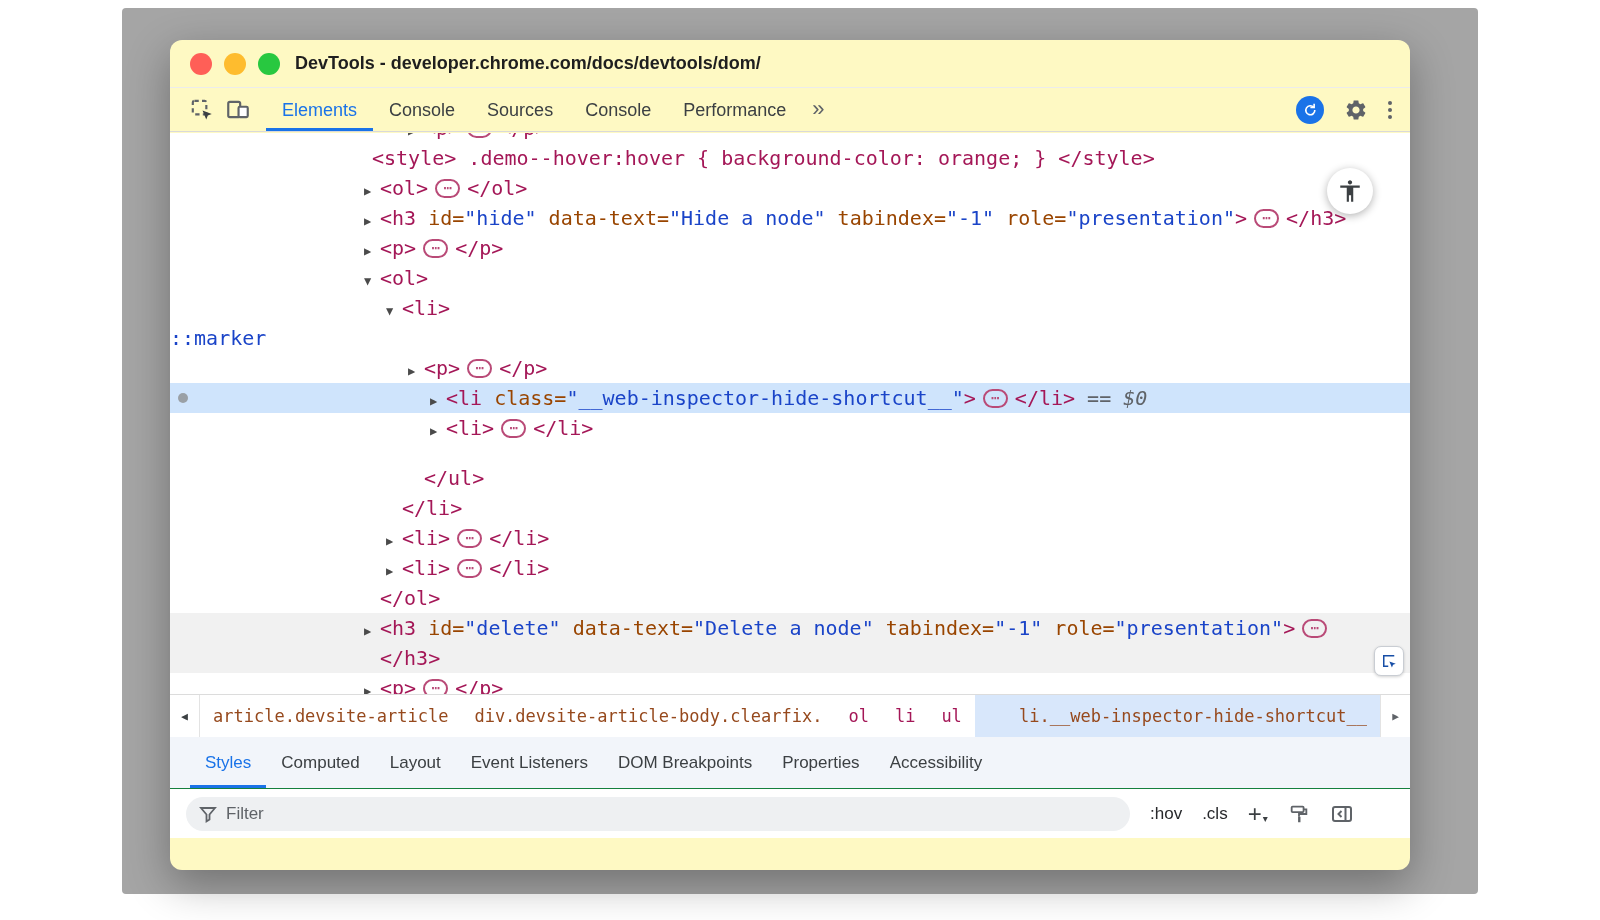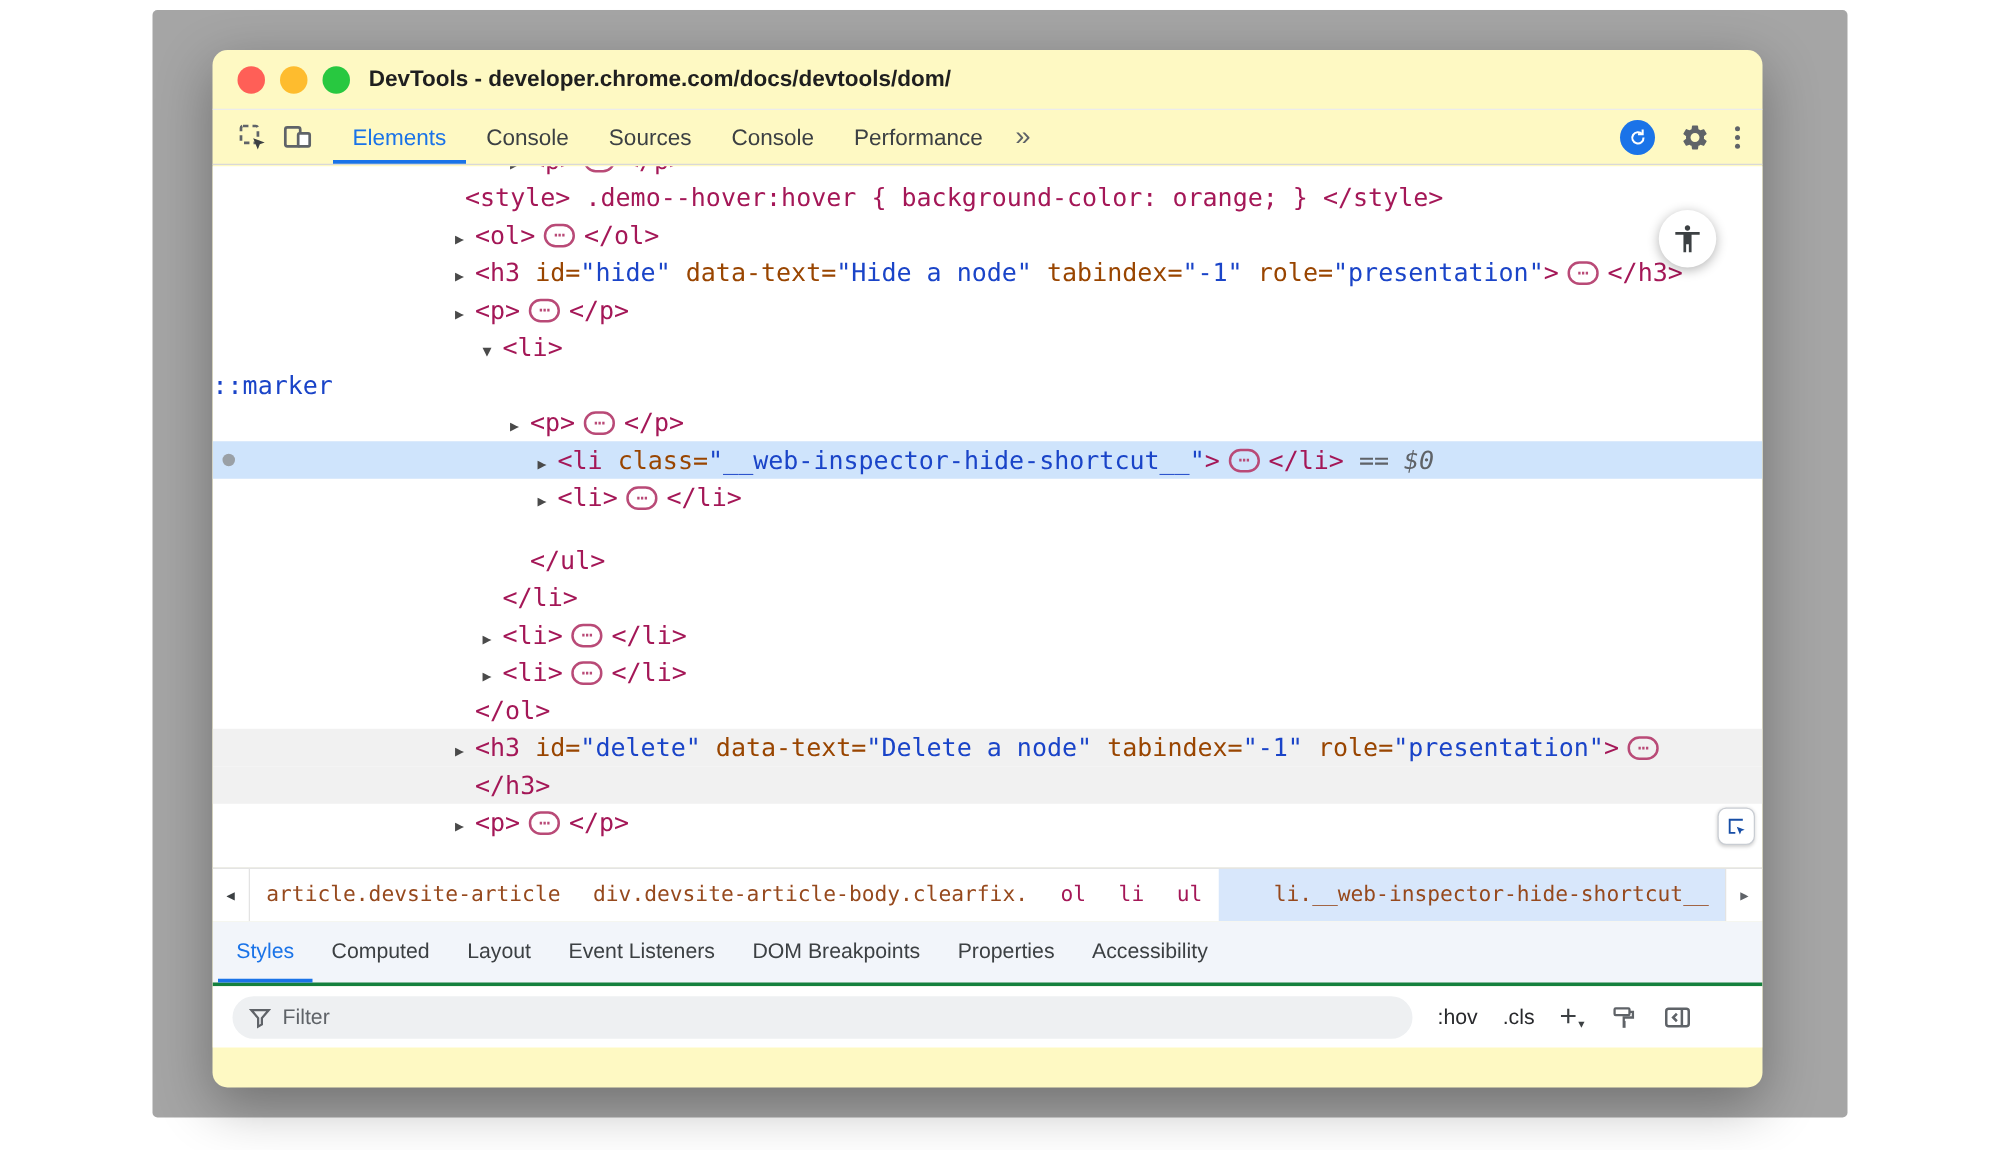--- a/index.html
+++ b/index.html
@@ -58,22 +58,22 @@
   .crumb-btn{width:30px;flex:none;display:flex;align-items:center;justify-content:center;font-size:11px;color:#3c4043;}
   .crumb-btn.left{border-right:1px solid #e3e3e3;}
   .crumb-btn.right{border-left:1px solid #e3e3e3;color:#5f6368;}
   .crumbs{display:flex;flex:1;overflow:hidden;}
   .crumb{padding:0 13px;line-height:42px;font-size:17px;white-space:nowrap;}
   .crumb.tag{color:#a41757;}
   .crumb.cls{color:#96491d;text-align:right;}
   .crumb.selected{background:#d8e7fb;flex:1;}
 
   
-  .tabsbar{position:absolute;top:697px;left:0;right:0;height:52px;background:#f2f5fa;border-bottom:3px solid #15803d;
-           display:flex;align-items:flex-end;padding-left:4px;}
+  .tabsbar{position:absolute;top:697px;left:0;right:0;height:52px;background:#f2f5fa;border-bottom:1px solid #15803d;
+           display:flex;align-items:flex-end;padding-left:20px;}
   .s-tab{padding:0 15px;line-height:51px;font-size:17px;color:#3c4043;white-space:nowrap;}
   .s-tab.active{color:#1a73e8;box-shadow:inset 0 -3px 0 #1a73e8;font-weight:500;}
 
   
   .filterbar{position:absolute;top:749px;left:0;right:0;height:49px;background:#fff;display:flex;align-items:center;
              padding:0 16px;gap:20px;}
   .filter-wrap{position:relative;width:944px;flex:none;}
   .filter-wrap svg{position:absolute;left:12px;top:7px;}
   .filter-input{width:100%;height:34px;border:none;outline:none;border-radius:17px;background:#eef0f2;
                 padding:0 12px 0 40px;font-family:"Liberation Sans",sans-serif;font-size:17px;color:#202124;}
@@ -138,20 +138,21 @@
         </div>
       </div>
     </div>
 
     <div class="dom" id="dom-rows">
         <div class="dom-row" style="padding-left: 238px;"><span class="tri">▶</span><span class="tok-tag">&lt;p&gt;</span><span class="pill">⋯</span><span class="tok-tag">&lt;/p&gt;</span></div>
         <div class="dom-row" style="padding-left: 202px;"><span class="tok-tag">&lt;style&gt;</span><span class="tok-css"> .demo--hover:hover { background-color: orange; } </span><span class="tok-tag">&lt;/style&gt;</span></div>
         <div class="dom-row" style="padding-left: 194px;"><span class="tri">▶</span><span class="tok-tag">&lt;ol&gt;</span><span class="pill">⋯</span><span class="tok-tag">&lt;/ol&gt;</span></div>
         <div class="dom-row" style="padding-left: 194px;"><span class="tri">▶</span><span class="tok-tag">&lt;h3</span><span class="tok-attr"> id=</span><span class="tok-val">"hide"</span><span class="tok-attr"> data-text=</span><span class="tok-val">"Hide a node"</span><span class="tok-attr"> tabindex=</span><span class="tok-val">"-1"</span><span class="tok-attr"> role=</span><span class="tok-val">"presentation"</span><span class="tok-tag">&gt;</span><span class="pill">⋯</span><span class="tok-tag">&lt;/h3&gt;</span></div>
         <div class="dom-row" style="padding-left: 194px;"><span class="tri">▶</span><span class="tok-tag">&lt;p&gt;</span><span class="pill">⋯</span><span class="tok-tag">&lt;/p&gt;</span></div>
+        <div class="dom-row" style="padding-left: 194px;"><span class="tri">▼</span><span class="tok-tag">&lt;ol&gt;</span></div>
         <div class="dom-row" style="padding-left: 216px;"><span class="tri">▼</span><span class="tok-tag">&lt;li&gt;</span></div>
         <div class="dom-row" style=""><span class="tok-pseudo">::marker</span></div>
         <div class="dom-row" style="padding-left: 238px;"><span class="tri">▶</span><span class="tok-tag">&lt;p&gt;</span><span class="pill">⋯</span><span class="tok-tag">&lt;/p&gt;</span></div>
         <div class="dom-row selected" style="padding-left: 260px;"><span class="sel-dot"></span><span class="tri">▶</span><span class="tok-tag">&lt;li</span><span class="tok-attr"> class=</span><span class="tok-val">"__web-inspector-hide-shortcut__"</span><span class="tok-tag">&gt;</span><span class="pill">⋯</span><span class="tok-tag">&lt;/li&gt;</span><span class="tok-eq"> == </span><span class="tok-dollar">$0</span></div>
         <div class="dom-row" style="padding-left: 260px;"><span class="tri">▶</span><span class="tok-tag">&lt;li&gt;</span><span class="pill">⋯</span><span class="tok-tag">&lt;/li&gt;</span></div>
         <div class="dom-row" style="padding-left: 254px; margin-top: 20px;"><span class="tok-tag">&lt;/ul&gt;</span></div>
         <div class="dom-row" style="padding-left: 232px;"><span class="tok-tag">&lt;/li&gt;</span></div>
         <div class="dom-row" style="padding-left: 216px;"><span class="tri">▶</span><span class="tok-tag">&lt;li&gt;</span><span class="pill">⋯</span><span class="tok-tag">&lt;/li&gt;</span></div>
         <div class="dom-row" style="padding-left: 216px;"><span class="tri">▶</span><span class="tok-tag">&lt;li&gt;</span><span class="pill">⋯</span><span class="tok-tag">&lt;/li&gt;</span></div>
         <div class="dom-row" style="padding-left: 210px;"><span class="tok-tag">&lt;/ol&gt;</span></div>

